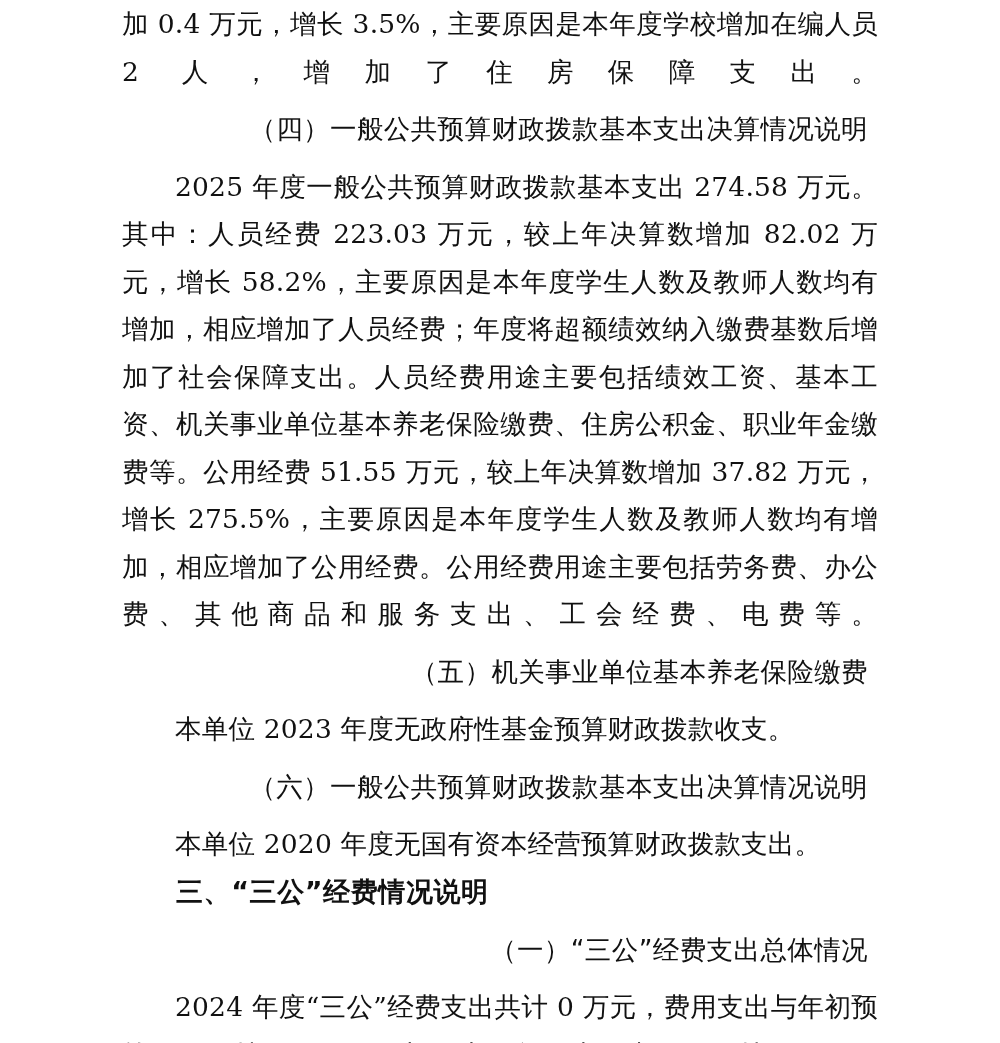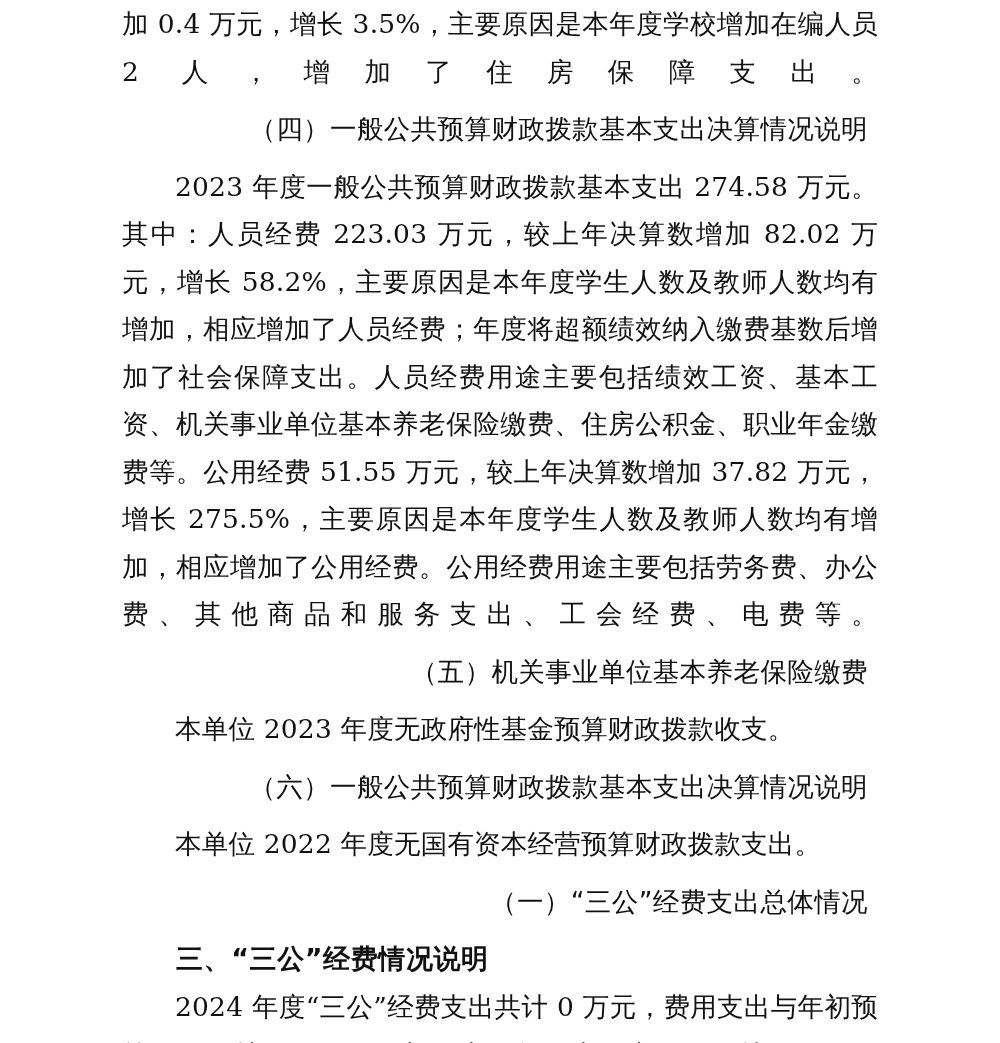--- a/index.html
+++ b/index.html
@@ -67,44 +67,44 @@
 
   <div class="block">
     <p class="para stretch">加 0.4 万元，增长 3.5%，主要原因是本年度学校增加在编人员 2 人，增加了住房保障支出。</p>
   </div>
 
   <div class="block">
     <p class="heading">（四）一般公共预算财政拨款基本支出决算情况说明</p>
   </div>
 
   <div class="block">
-    <p class="para indent stretch">2023 年度一般公共预算财政拨款基本支出 274.58 万元。其中：人员经费 223.03 万元，较上年决算数增加 82.02 万元，增长 58.2%，主要原因是本年度学生人数及教师人数均有增加，相应增加了人员经费；年度将超额绩效纳入缴费基数后增加了社会保障支出。人员经费用途主要包括绩效工资、基本工资、机关事业单位基本养老保险缴费、住房公积金、职业年金缴费等。公用经费 51.55 万元，较上年决算数增加 37.82 万元，增长 275.5%，主要原因是本年度学生人数及教师人数均有增加，相应增加了公用经费。公用经费用途主要包括劳务费、办公费、其他商品和服务支出、工会经费、电费等。</p>
+    <p class="para indent stretch">2025 年度一般公共预算财政拨款基本支出 274.58 万元。其中：人员经费 223.03 万元，较上年决算数增加 82.02 万元，增长 58.2%，主要原因是本年度学生人数及教师人数均有增加，相应增加了人员经费；年度将超额绩效纳入缴费基数后增加了社会保障支出。人员经费用途主要包括绩效工资、基本工资、机关事业单位基本养老保险缴费、住房公积金、职业年金缴费等。公用经费 51.55 万元，较上年决算数增加 37.82 万元，增长 275.5%，主要原因是本年度学生人数及教师人数均有增加，相应增加了公用经费。公用经费用途主要包括劳务费、办公费、其他商品和服务支出、工会经费、电费等。</p>
   </div>
 
   <div class="block">
     <p class="heading">（五）机关事业单位基本养老保险缴费</p>
   </div>
 
   <div class="block">
     <p class="para indent">本单位 2023 年度无政府性基金预算财政拨款收支。</p>
   </div>
 
   <div class="block">
     <p class="heading">（六）一般公共预算财政拨款基本支出决算情况说明</p>
   </div>
 
   <div class="block">
-    <p class="para indent">本单位 2022 年度无国有资本经营预算财政拨款支出。</p>
+    <p class="para indent">本单位 2020 年度无国有资本经营预算财政拨款支出。</p>
+  </div>
+
+  <div class="block">
+    <p class="heading-major">三、“三公”经费情况说明</p>
   </div>
 
   <div class="block">
     <p class="heading">（一）“三公”经费支出总体情况</p>
-  </div>
-
-  <div class="block">
-    <p class="heading-major">三、“三公”经费情况说明</p>
   </div>
 
   <div class="block">
     <p class="para indent stretch">2024 年度“三公”经费支出共计 0 万元，费用支出与年初预算数持平，与上年支出数持平。</p>
   </div>
 
 </div>
 
 </body></html>

